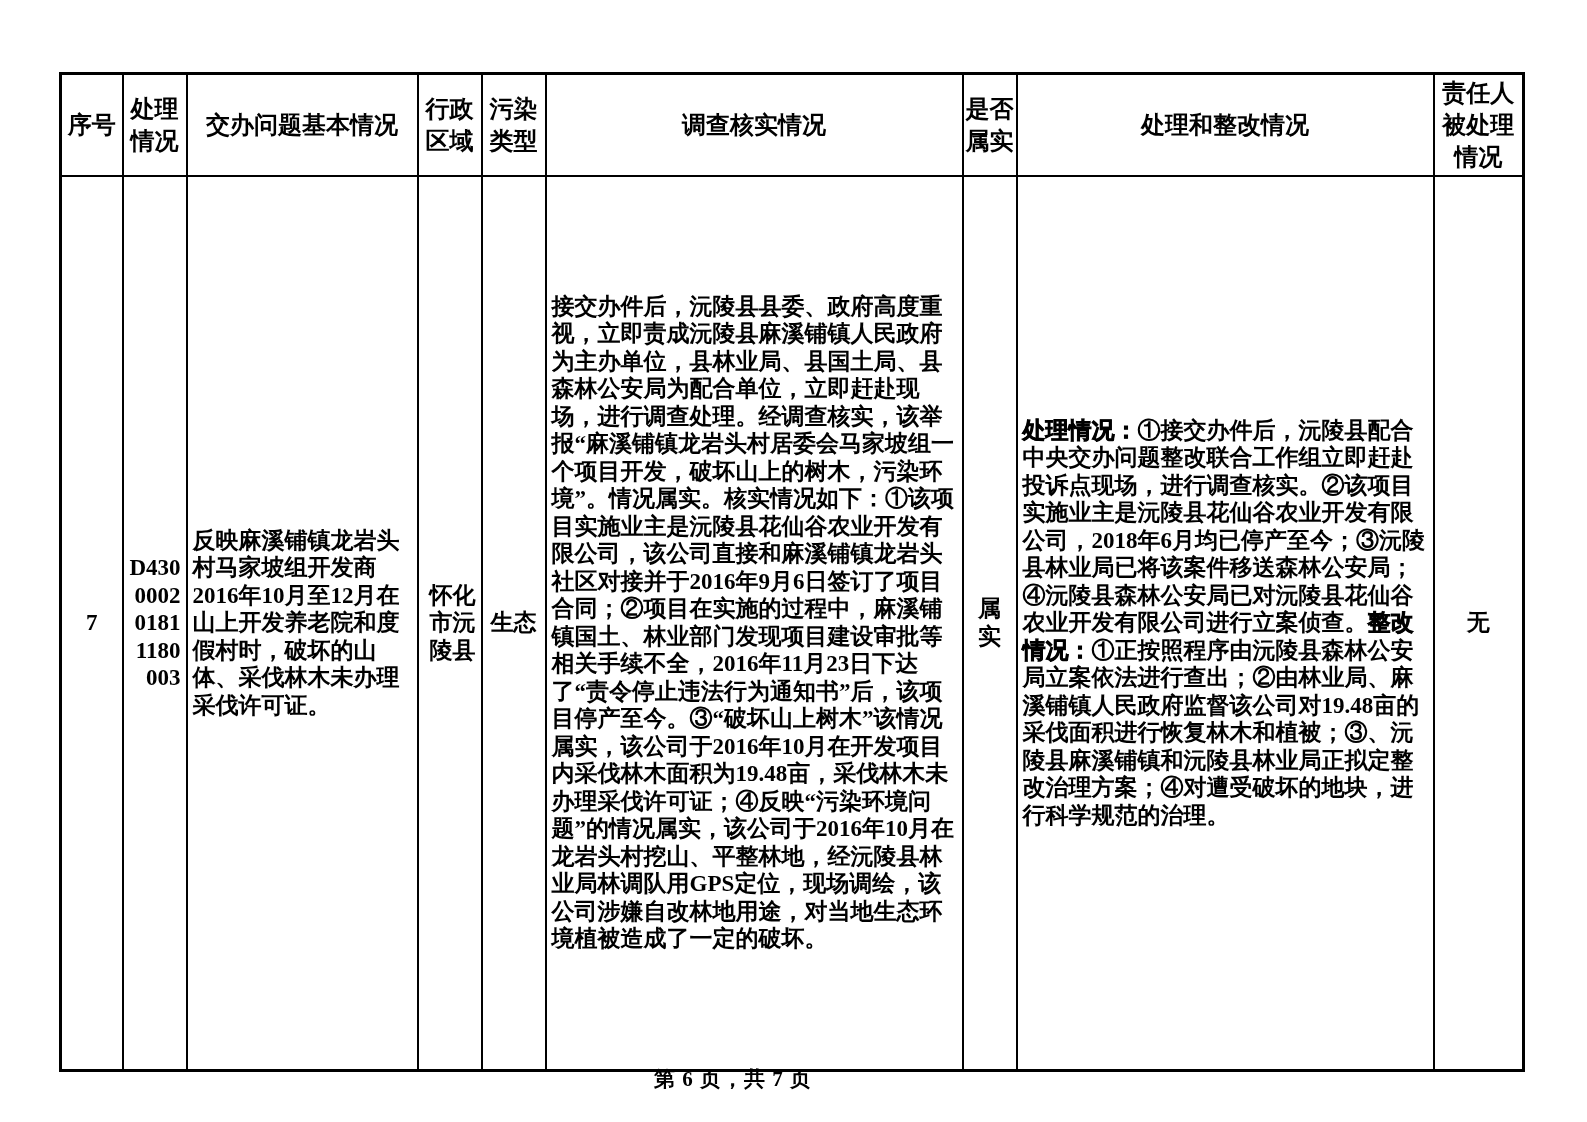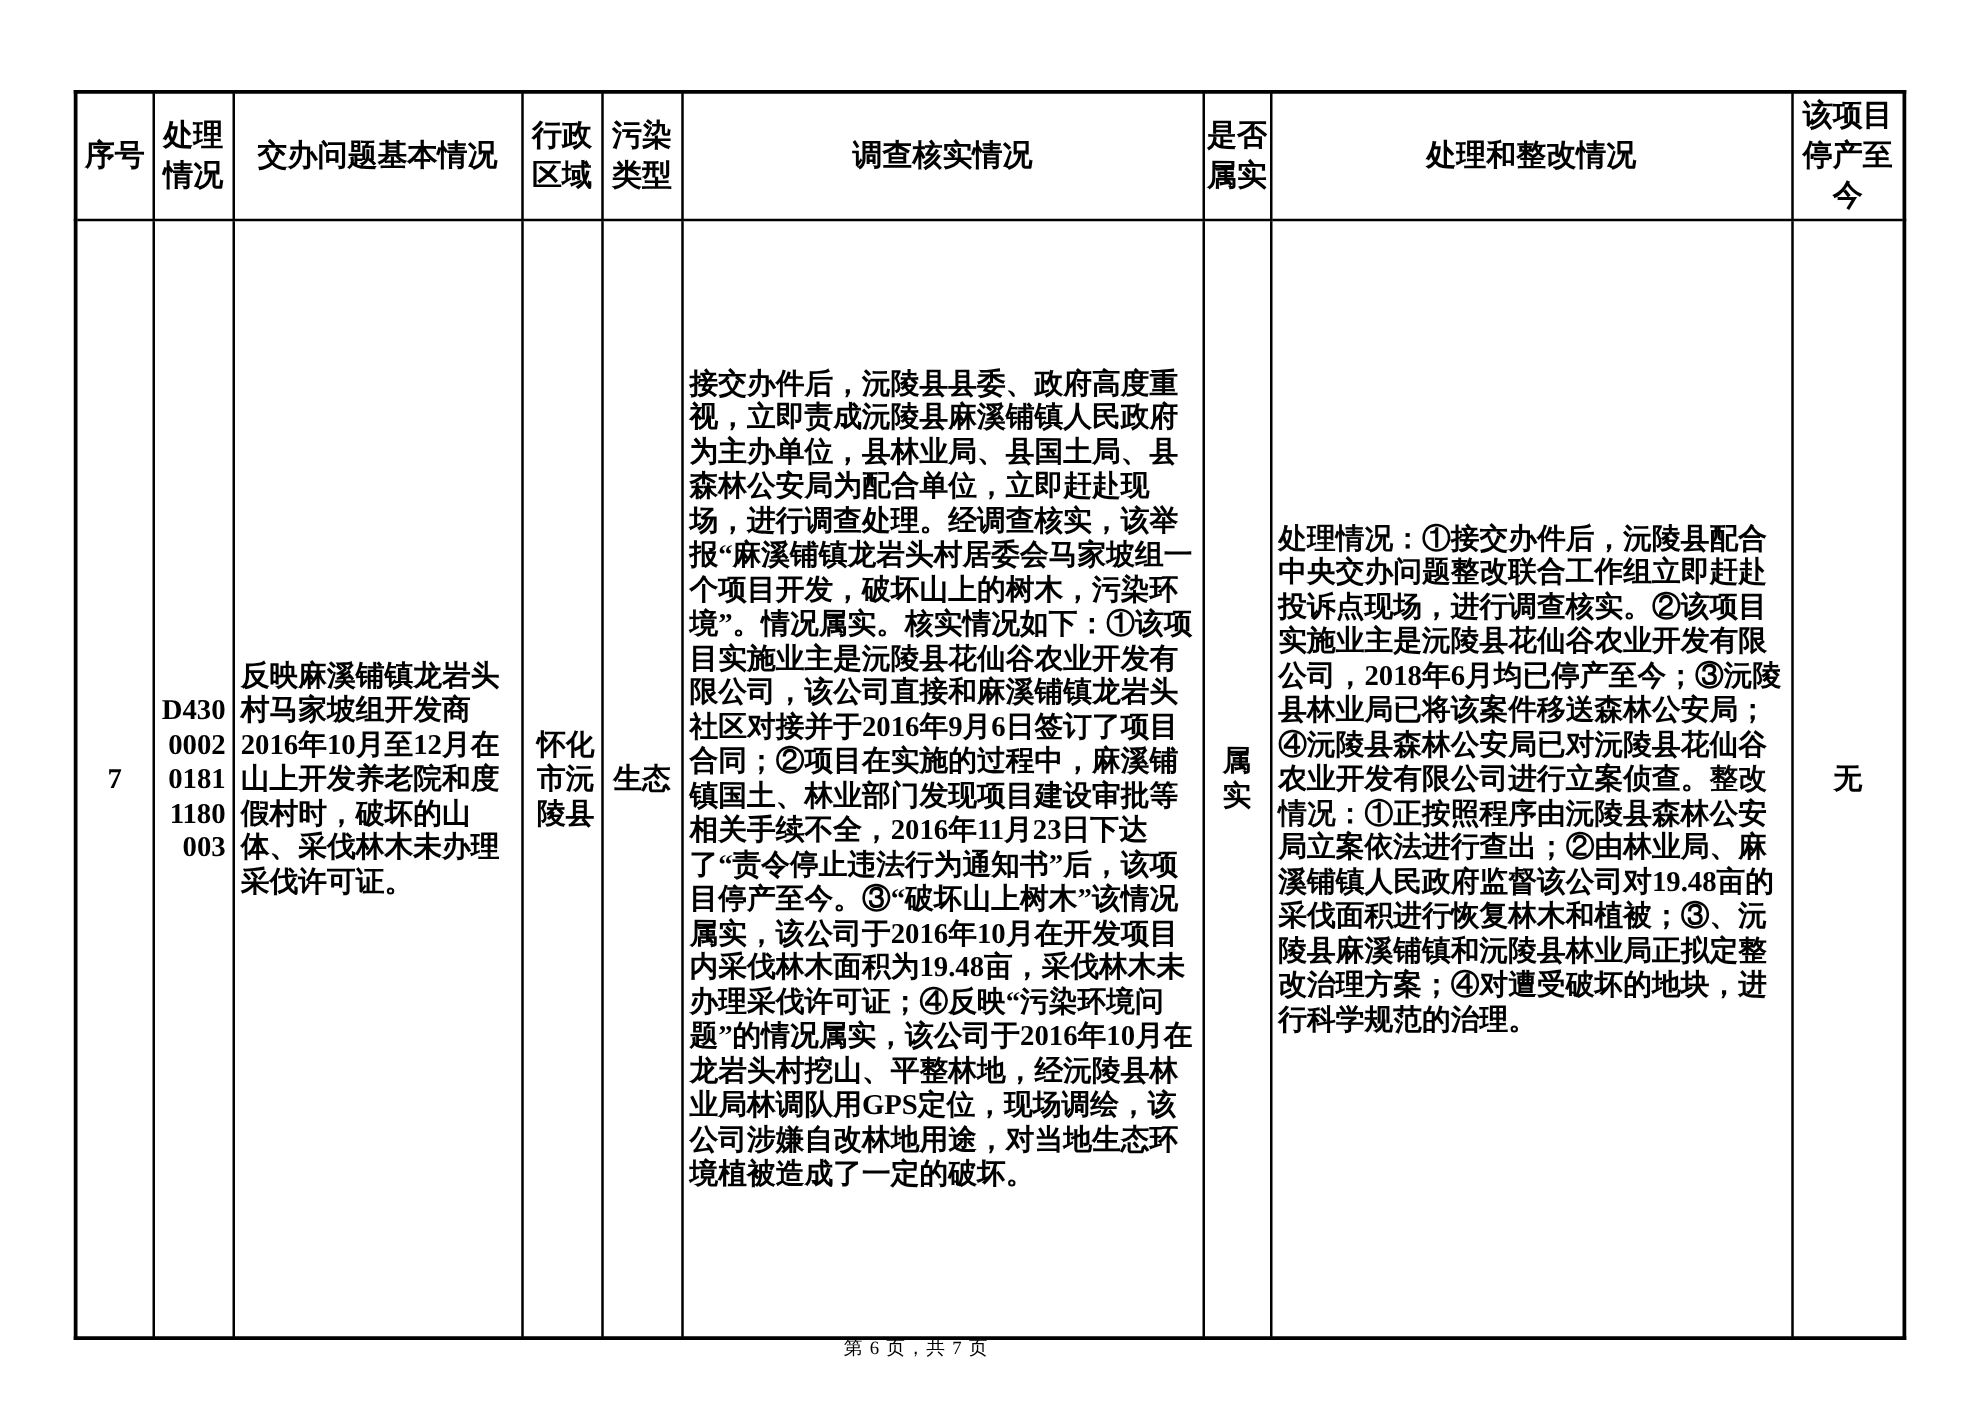--- a/index.html
+++ b/index.html
@@ -42,32 +42,32 @@
   .case-table td {
     font-size: 23px;
     line-height: 27.5px;
   }
   tr.header-row { height: 96px; }
   tr.data-row   { height: 894px; }
   .center { text-align: center; }
   .left   { text-align: left; }
   .pre    { white-space: pre-line; text-align: right; }
   .seg-label {
-    font-weight: normal;
+    font-weight: bold;
     -webkit-text-stroke: 0.7px #000;
   }
   .page-footer {
     position: absolute;
     left: 0;
     top: 1068px;
     width: 1466px;
     text-align: center;
-    font-size: 15px;
+    font-size: 21px;
     line-height: 22px;
-    font-weight: normal;
+    font-weight: bold;
     letter-spacing: 1px;
   }
 </style>
 </head>
 <body>
 
 <div class="sheet">
 
   <table class="case-table">
     <colgroup>
@@ -84,21 +84,21 @@
     <tbody>
       <tr class="header-row">
         <th>序号</th>
         <th>处理情况</th>
         <th>交办问题基本情况</th>
         <th>行政区域</th>
         <th>污染类型</th>
         <th>调查核实情况</th>
         <th>是否属实</th>
         <th>处理和整改情况</th>
-        <th>该项目停产至今</th>
+        <th>责任人被处理情况</th>
       </tr>
       <tr class="data-row">
         <td class="center">7</td>
         <td class="center pre">D430
 0002
 0181
 1180
 003</td>
         <td class="left">反映麻溪铺镇龙岩头村马家坡组开发商2016年10月至12月在山上开发养老院和度假村时，破坏的山体、采伐林木未办理采伐许可证。</td>
         <td class="center pre">怀化

